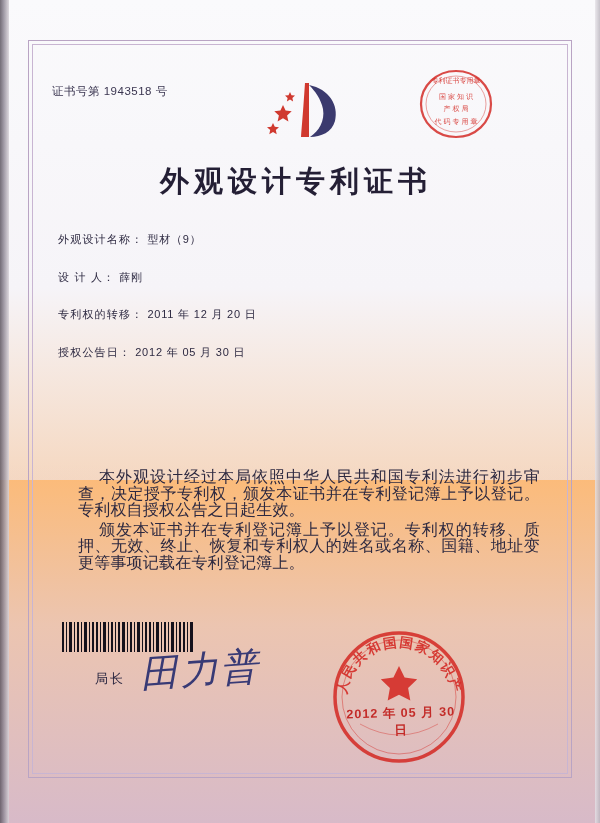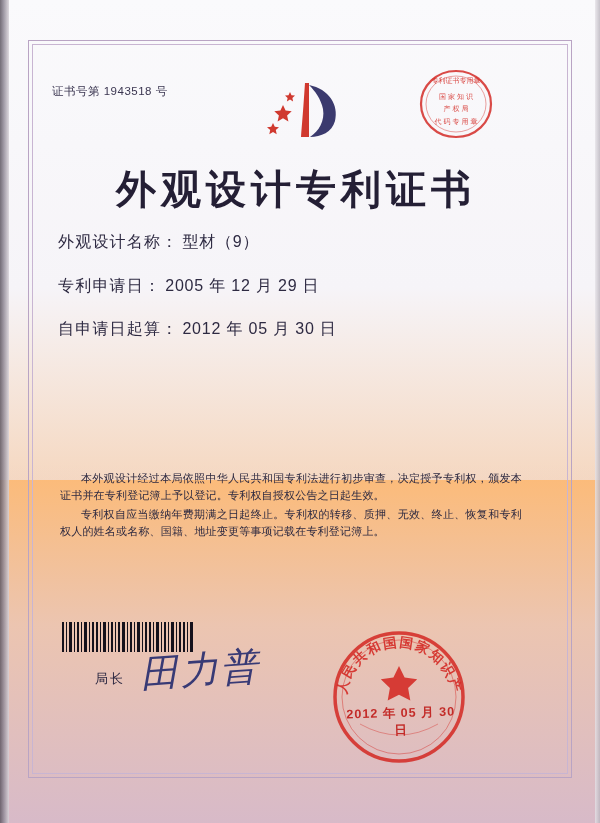--- a/index.html
+++ b/index.html
@@ -92,56 +92,56 @@
     top: 66px;
     width: 76px;
     height: 76px;
   }
 
   .title {
     position: absolute;
     left: 0; right: 8px;
     top: 162px;
     text-align: center;
-    font-size: 40px;
+    font-size: 29px;
     font-weight: bold;
     letter-spacing: 5px;
     color: #241f35;
     font-family: "Liberation Sans", sans-serif;
   }
 
   
   .fields {
     position: absolute;
     left: 58px;
     top: 232px;
     width: 470px;
   }
   .field {
-    font-size: 16px;
+    font-size: 11px;
     color: #2e2a42;
     margin-bottom: 22.5px;
     letter-spacing: 0.6px;
     font-family: "Liberation Sans", sans-serif;
     white-space: nowrap;
   }
   .field .lbl { letter-spacing: 1.2px; }
   .field .val { margin-left: 4px; letter-spacing: 0.8px; }
 
   
   .paras {
     position: absolute;
-    left: 60px;
+    left: 78px;
     top: 470px;
     width: 462px;
-    font-size: 11px;
+    font-size: 16px;
     line-height: 16.5px;
     color: #2d2940;
     text-align: justify;
-    font-family: Liberation Serif, serif;
+    font-family: Liberation Mono, monospace;
   }
   .para {
     text-indent: 21px;
     margin-bottom: 3px;
     letter-spacing: 0.2px;
   }
 
   
   .barcode {
     position: absolute;
@@ -270,30 +270,33 @@
       </svg>
     </div>
 
     <div class="title">外观设计专利证书</div>
 
     <div class="fields">
       <div class="field">
         <span class="lbl">外观设计名称：</span><span class="val">型材（9）</span>
       </div>
       <div class="field">
-        <span class="lbl">专利申请日：</span><span class="val">2005 年 12 月 29 日</span>
+        <span class="lbl">设  计  人：</span><span class="val">薛刚</span>
       </div>
       <div class="field">
-        <span class="lbl">自申请日起算：</span><span class="val">2012 年 05 月 30 日</span>
+        <span class="lbl">专利权的转移：</span><span class="val">2011 年 12 月 20 日</span>
+      </div>
+      <div class="field">
+        <span class="lbl">授权公告日：</span><span class="val">2012 年 05 月 30 日</span>
       </div>
     </div>
 
     <div class="paras">
       <div class="para">本外观设计经过本局依照中华人民共和国专利法进行初步审查，决定授予专利权，颁发本证书并在专利登记簿上予以登记。专利权自授权公告之日起生效。</div>
-      <div class="para">专利权自应当缴纳年费期满之日起终止。专利权的转移、质押、无效、终止、恢复和专利权人的姓名或名称、国籍、地址变更等事项记载在专利登记簿上。</div>
+      <div class="para">颁发本证书并在专利登记簿上予以登记。专利权的转移、质押、无效、终止、恢复和专利权人的姓名或名称、国籍、地址变更等事项记载在专利登记簿上。</div>
     </div>
 
     <div class="barcode">
       <i style="left:0px;width:2px"></i>
         <i style="left:4px;width:1px"></i>
         <i style="left:7px;width:3px"></i>
       <i style="left:12px;width:1px"></i>
         <i style="left:15px;width:2px"></i>
         <i style="left:19px;width:1px"></i>
       <i style="left:22px;width:3px"></i>

